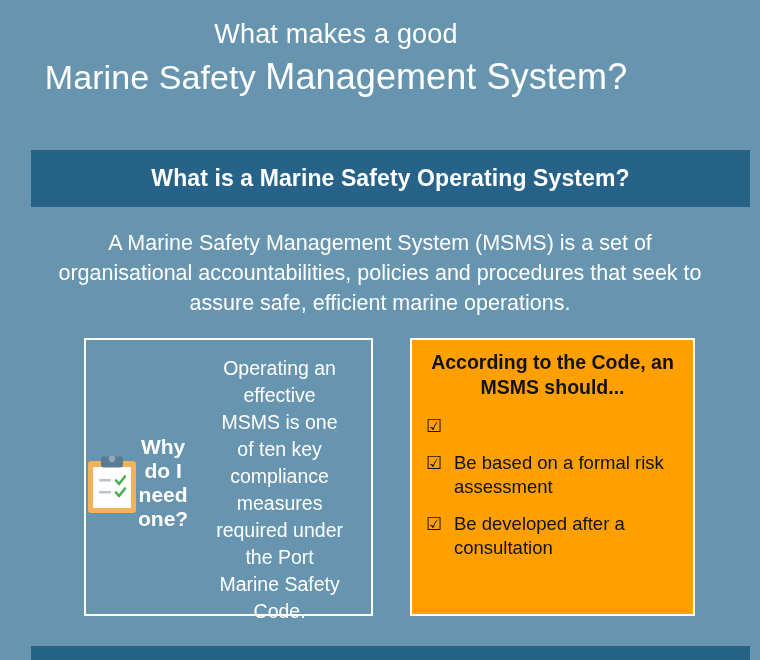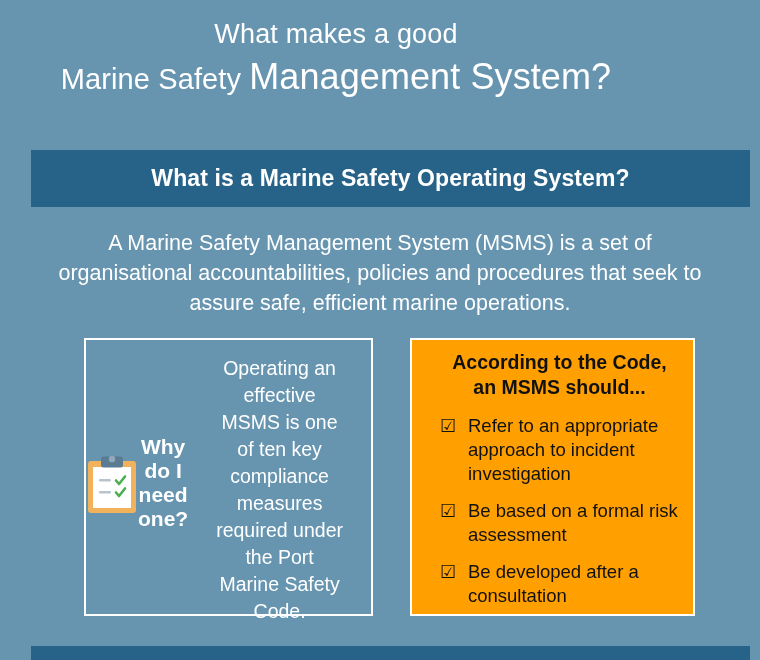--- a/index.html
+++ b/index.html
@@ -28,21 +28,21 @@
     font-size: 27px;
     font-weight: 400;
     line-height: 40px;
     letter-spacing: 0.2px;
   }
   .title-line-2 {
     line-height: 46px;
     white-space: nowrap;
   }
   .title-part-light {
-    font-size: 29px;
+    font-size: 34px;
     font-weight: 400;
     letter-spacing: 0.1px;
     text-align: right;
   }
   .title-part-strong {
     font-size: 36px;
     font-weight: 400;
     letter-spacing: 0.1px;
   }
 
@@ -115,21 +115,21 @@
 
   .card-right {
     position: absolute;
     left: 410px;
     top: 338px;
     width: 285px;
     height: 278px;
     background: #ffa000;
     border: 2px solid #ffffff;
     box-sizing: border-box;
-    padding: 10px 14px 0 28px;
+    padding: 10px 14px 0 14px;
   }
   .card-right-heading {
     color: #111111;
     font-size: 19.5px;
     font-weight: 700;
     line-height: 25px;
     text-align: center;
     margin-bottom: 14px;
   }
   .checklist {
@@ -197,21 +197,20 @@
   </span>
   <div class="card-left-heading">Why do I need one?</div>
   <div class="card-left-body">Operating an effective MSMS is one of ten key compliance measures required under the Port Marine Safety Code.</div>
 </div>
 
 <div class="card-right">
   <div class="card-right-heading">According to the Code, an MSMS should...</div>
   <ul class="checklist">
     <li class="checklist-item">
       <span class="checklist-box">☑</span>
-      <span class="checklist-text">Refer to an appropriate approach to incident investigation</span>
     </li>
     <li class="checklist-item">
       <span class="checklist-box">☑</span>
       <span class="checklist-text">Be based on a formal risk assessment</span>
     </li>
     <li class="checklist-item">
       <span class="checklist-box">☑</span>
       <span class="checklist-text">Be developed after a consultation</span>
     </li>
   </ul>

